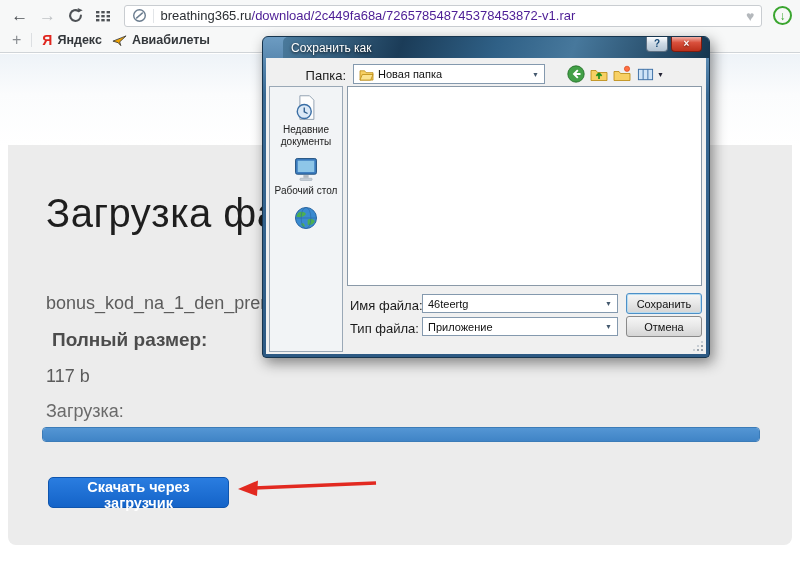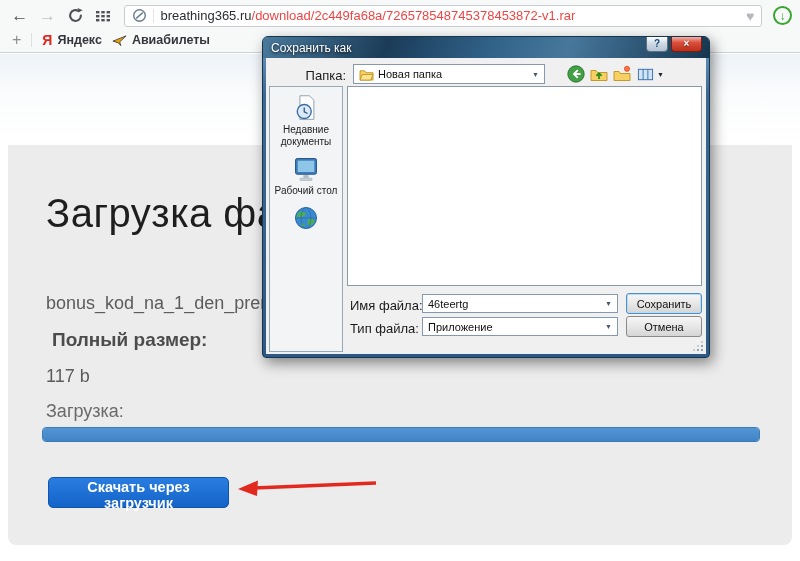--- a/index.html
+++ b/index.html
@@ -15,21 +15,21 @@
   .toolbar { height:28px; display:flex; align-items:center; padding:3px 8px 0 8px; gap:4px; }
   .nav-ic { width:24px; height:22px; display:flex; align-items:center; justify-content:center;
     font-size:17px; color:#4e5256; cursor:default; }
   .nav-ic.fwd { color:#c0c3c6; }
   .addressbar { margin-left:6px; width:648px; height:22px; background:#fff;
     border:1px solid #c9cdd1; border-radius:3px; display:flex; align-items:center;
     padding:0 7px; gap:6px; }
   .addr-sep { width:1px; height:14px; background:#e2e5e8; }
   .url { font-size:13px; white-space:nowrap; overflow:hidden; flex:1; }
   .url-domain { color:#2b2f33; }
-  .url-path { color:#ef4444; }
+  .url-path { color:#4c1d95; }
   .heart { color:#b4b8bc; font-size:14px; margin-left:auto; }
   .downloads { width:19px; height:19px; border:2px solid #3aa52f; border-radius:50%;
     color:#3aa52f; font-size:12px; font-weight:bold; display:flex; align-items:center;
     justify-content:center; margin-left:7px; }
   .bookmarksbar { height:24px; display:flex; align-items:center; padding:0 12px; gap:10px;
     font-size:12.5px; font-weight:bold; color:#33373b; }
   .plus { font-size:16px; color:#8a8e92; font-weight:normal; }
   .vdiv { width:1px; height:14px; background:#dcdfe2; }
   .bm { display:flex; align-items:center; gap:5px; }
   .ya { color:#e0271f; font-weight:bold; font-size:14px; }
@@ -56,21 +56,21 @@
     color:#fff; font-size:14.5px; font-weight:bold; font-family:inherit; cursor:pointer; }
   .arrow-svg { position:absolute; left:228px; top:330px; }
 
   
   .dialog { position:absolute; left:262px; top:36px; width:448px; height:322px;
     border-radius:6px 6px 4px 4px; border:1px solid #17354e;
     background:linear-gradient(180deg,#6d9cc2,#3a6a94 18%,#2d5a84);
     box-shadow:3px 5px 14px rgba(0,0,0,.45); z-index:50; }
   .titlebar { height:21px; border-radius:5px 5px 0 0; display:flex; align-items:center;
     padding-left:8px;
-    background:linear-gradient(110deg,#4a7a9c 0%,#1b3c58 28%,#2f6086 50%,#47789c 68%,#16364f 100%); }
+    background:linear-gradient(110deg,#4a7a9c 0%,#1b3c58 28%,#2f6086 50%,#47789c 68%,#16364f 100%);margin-left:20px; }
   .dlg-title { color:#fff; font-size:12px; text-shadow:0 1px 3px rgba(0,0,0,.85); }
   .tb-btn { position:absolute; top:0; height:15px; font-size:10px; text-align:center;
     line-height:13px; border-radius:0 0 4px 4px; cursor:pointer; }
   .tb-btn.help { right:41px; width:22px; color:#174a77; font-weight:bold;
     background:linear-gradient(#fdfeff,#cfdbe6 45%,#b2c3d2); border:1px solid #5f7183; border-top:none; }
   .tb-btn.close { right:7px; width:31px; color:#fff; font-weight:bold;
     background:linear-gradient(#f2b0a6,#d9503c 40%,#bb2f1a); border:1px solid #7c1b0e; border-top:none;
     text-shadow:0 1px 2px rgba(0,0,0,.5); }
   .dlg-body { position:absolute; left:3px; right:3px; top:21px; bottom:3px;
     background:#f0f0f0; font-size:11px; }

